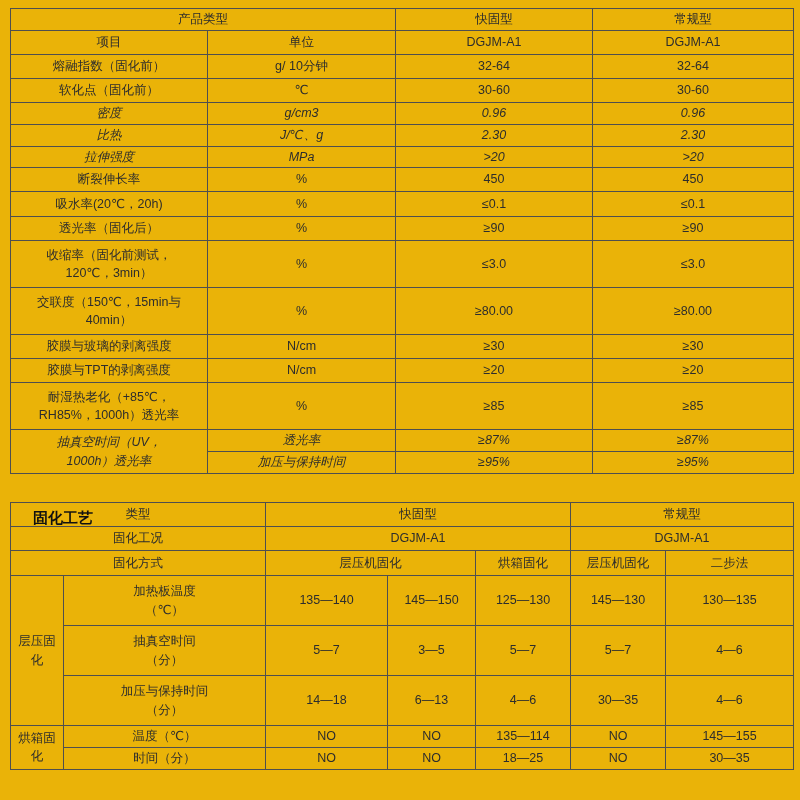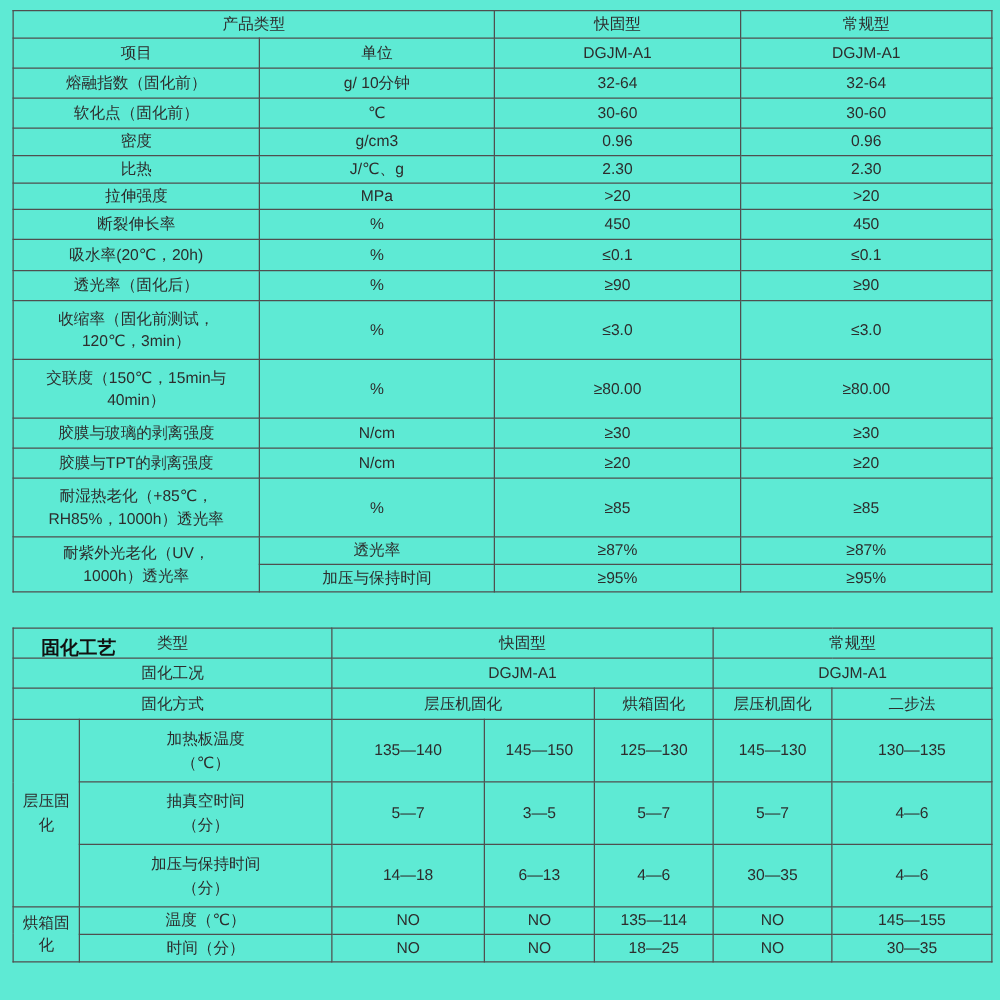--- a/index.html
+++ b/index.html
@@ -5,21 +5,21 @@
   html, body {
     margin: 0;
     padding: 0;
     background: #ffffff;
     font-family: "Liberation Sans", "DejaVu Sans", sans-serif;
   }
   .page {
     position: relative;
     width: 800px;
     height: 800px;
-    background: #5eead4;
+    background: #eab308;
     overflow: hidden;
     color: #2d2d2d;
   }
   table {
     border-collapse: collapse;
     table-layout: fixed;
   }
   td {
     border: 1px solid #4f4f4f;
     text-align: center;
@@ -47,21 +47,21 @@
     padding-left: 24px;
   }
   .curing-table {
     position: absolute;
     left: 10px;
     top: 502px;
     width: 783px;
   }
   tr.h22 { height: 22px; }
   tr.h24 { height: 24px; margin-top: 32px; }
-  tr.h23 { height: 17px; }
+  tr.h23 { height: 17px; font-style: italic; }
   tr.h25 { height: 25px; }
   tr.h47 { height: 47px; }
   tr.h50 { height: 50px; }
   tr.h20 { height: 20px; }
 </style>
 </head>
 <body>
 
 <div class="page">
 
@@ -161,21 +161,21 @@
       </tr>
       <tr class="h47">
         <td>耐湿热老化（+85℃，
 RH85%，1000h）透光率</td>
         <td>%</td>
         <td>≥85</td>
         <td>≥85</td>
       </tr>
 
       <tr class="h23">
-        <td rowspan="2">耐紫外光老化（UV，
+        <td rowspan="2">抽真空时间（UV，
 1000h）透光率</td>
         <td>透光率</td>
         <td>≥87%</td>
         <td>≥87%</td>
       </tr>
       <tr class="h23">
         <td>加压与保持时间</td>
         <td>≥95%</td>
         <td>≥95%</td>
       </tr>

